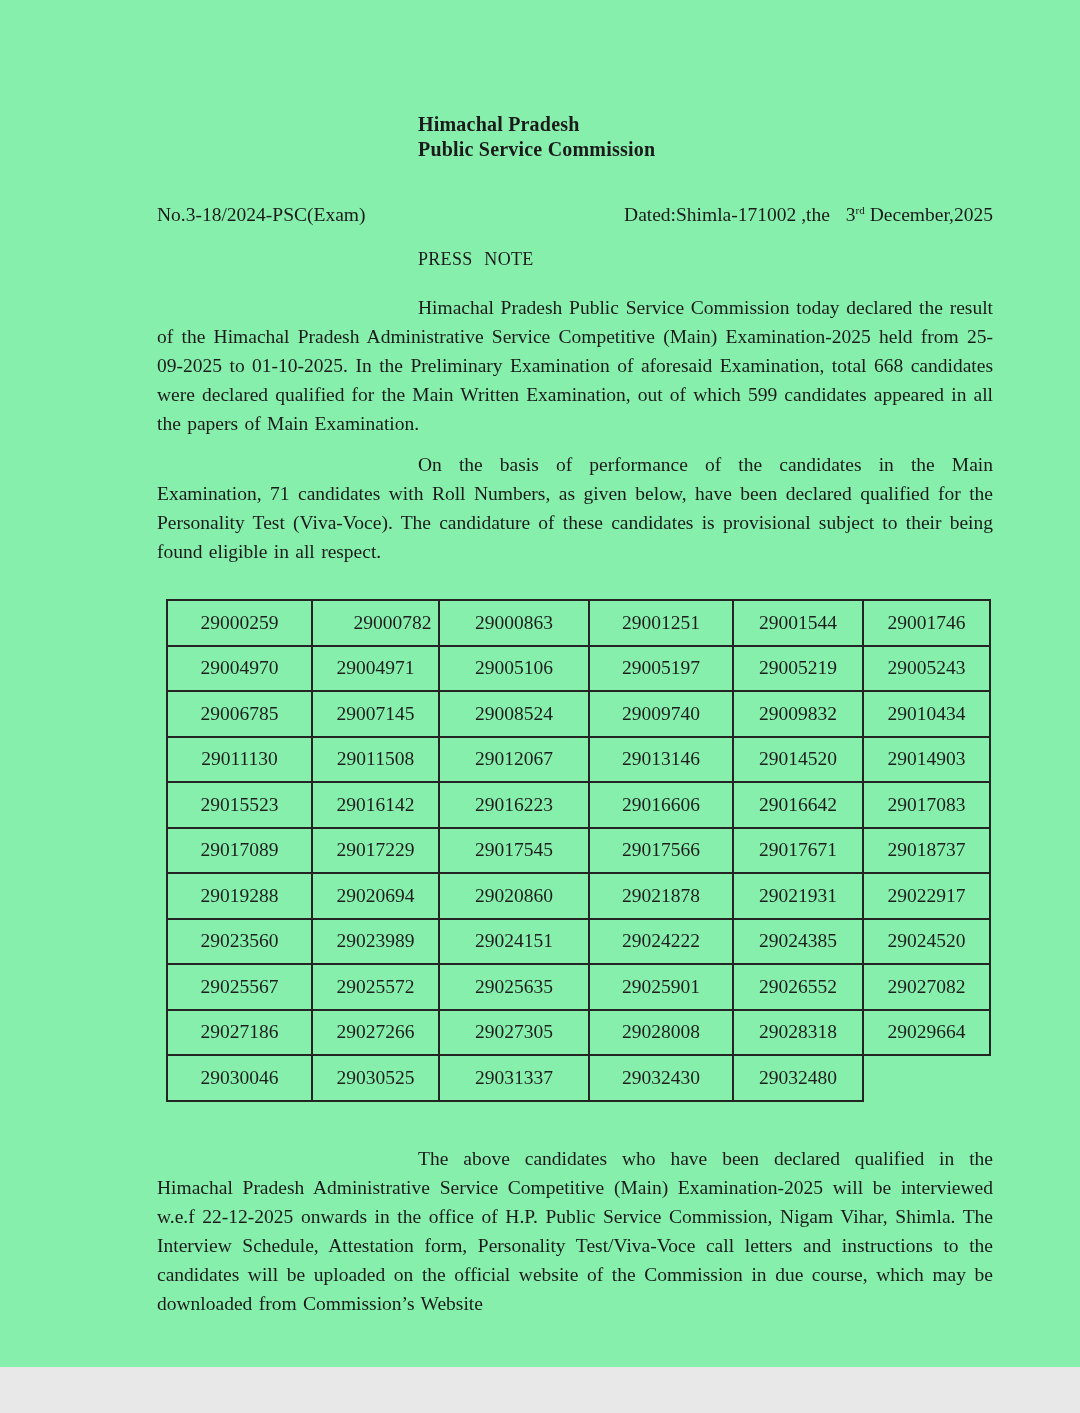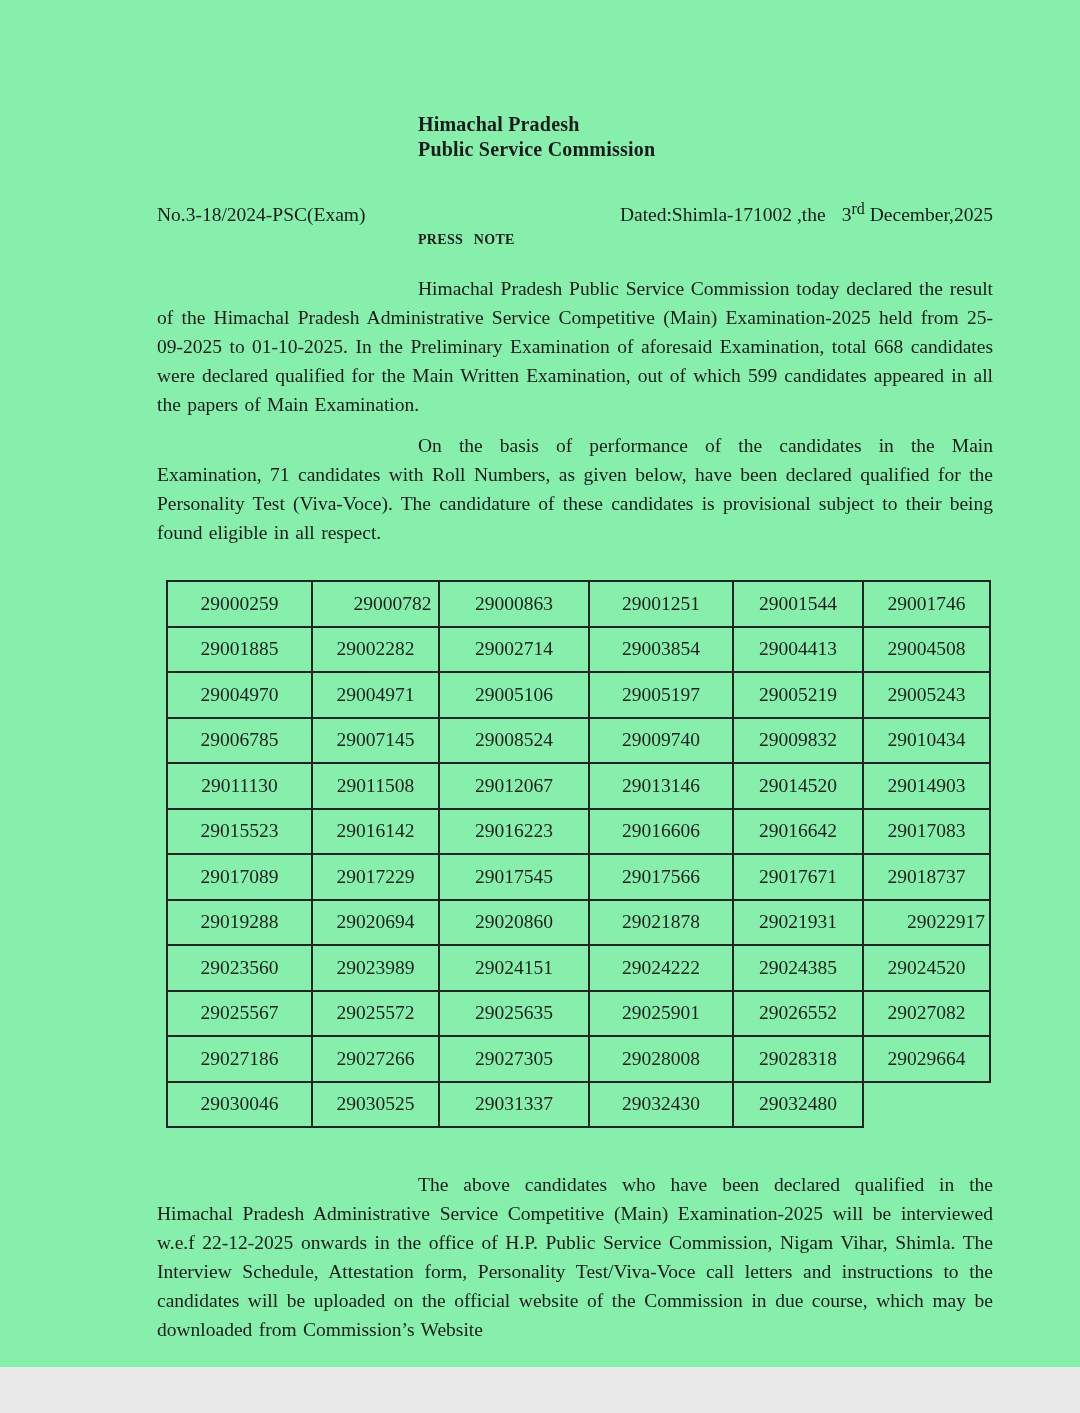--- a/index.html
+++ b/index.html
@@ -32,30 +32,30 @@
     margin-top: 41px;
     display: flex;
     justify-content: space-between;
     align-items: baseline;
     font-size: 19.5px;
     line-height: 24px;
   }
   .date-line { white-space: nowrap; }
   .date-day { margin-left: 16px; }
   .date-line sup {
-    font-size: 16px;
+    font-size: 11px;
     vertical-align: super;
     line-height: 0;
   }
   .date-right { margin-left: 5px; }
   .press-note-title {
-    margin-top: 0;
+    margin-top: 19px;
     margin-left: 261px;
-    font-weight: bold;
-    font-size: 14px;
+    font-weight: normal;
+    font-size: 18px;
     line-height: 26px;
     word-spacing: 7px;
     letter-spacing: 0.3px;
   }
   .para {
     font-size: 19.5px;
     line-height: 29px;
     text-align: justify;
     text-indent: 261px;
     word-spacing: 1.5px;
@@ -106,28 +106,20 @@
         <tbody>
             <tr>
               <td style="width: 145px;">29000259</td>
               <td style="width: 127px; padding-left: 38px;">29000782</td>
               <td style="width: 150px;">29000863</td>
               <td style="width: 144px;">29001251</td>
               <td style="width: 130px;">29001544</td>
               <td style="width: 127px;">29001746</td>
             </tr>
             <tr>
-              <td style="width: 145px;">29001885</td>
-              <td style="width: 127px;">29002282</td>
-              <td style="width: 150px;">29002714</td>
-              <td style="width: 144px;">29003854</td>
-              <td style="width: 130px;">29004413</td>
-              <td style="width: 127px;">29004508</td>
-            </tr>
-            <tr>
               <td style="width: 145px;">29004970</td>
               <td style="width: 127px;">29004971</td>
               <td style="width: 150px;">29005106</td>
               <td style="width: 144px;">29005197</td>
               <td style="width: 130px;">29005219</td>
               <td style="width: 127px;">29005243</td>
             </tr>
             <tr>
               <td style="width: 145px;">29006785</td>
               <td style="width: 127px;">29007145</td>
@@ -159,21 +151,21 @@
               <td style="width: 144px;">29017566</td>
               <td style="width: 130px;">29017671</td>
               <td style="width: 127px;">29018737</td>
             </tr>
             <tr>
               <td style="width: 145px;">29019288</td>
               <td style="width: 127px;">29020694</td>
               <td style="width: 150px;">29020860</td>
               <td style="width: 144px;">29021878</td>
               <td style="width: 130px;">29021931</td>
-              <td style="width: 127px; text-align: right;">29022917</td>
+              <td style="width: 127px;">29022917</td>
             </tr>
             <tr>
               <td style="width: 145px; border-radius: 17px;">29023560</td>
               <td style="width: 127px;">29023989</td>
               <td style="width: 150px;">29024151</td>
               <td style="width: 144px;">29024222</td>
               <td style="width: 130px;">29024385</td>
               <td style="width: 127px;">29024520</td>
             </tr>
             <tr>

